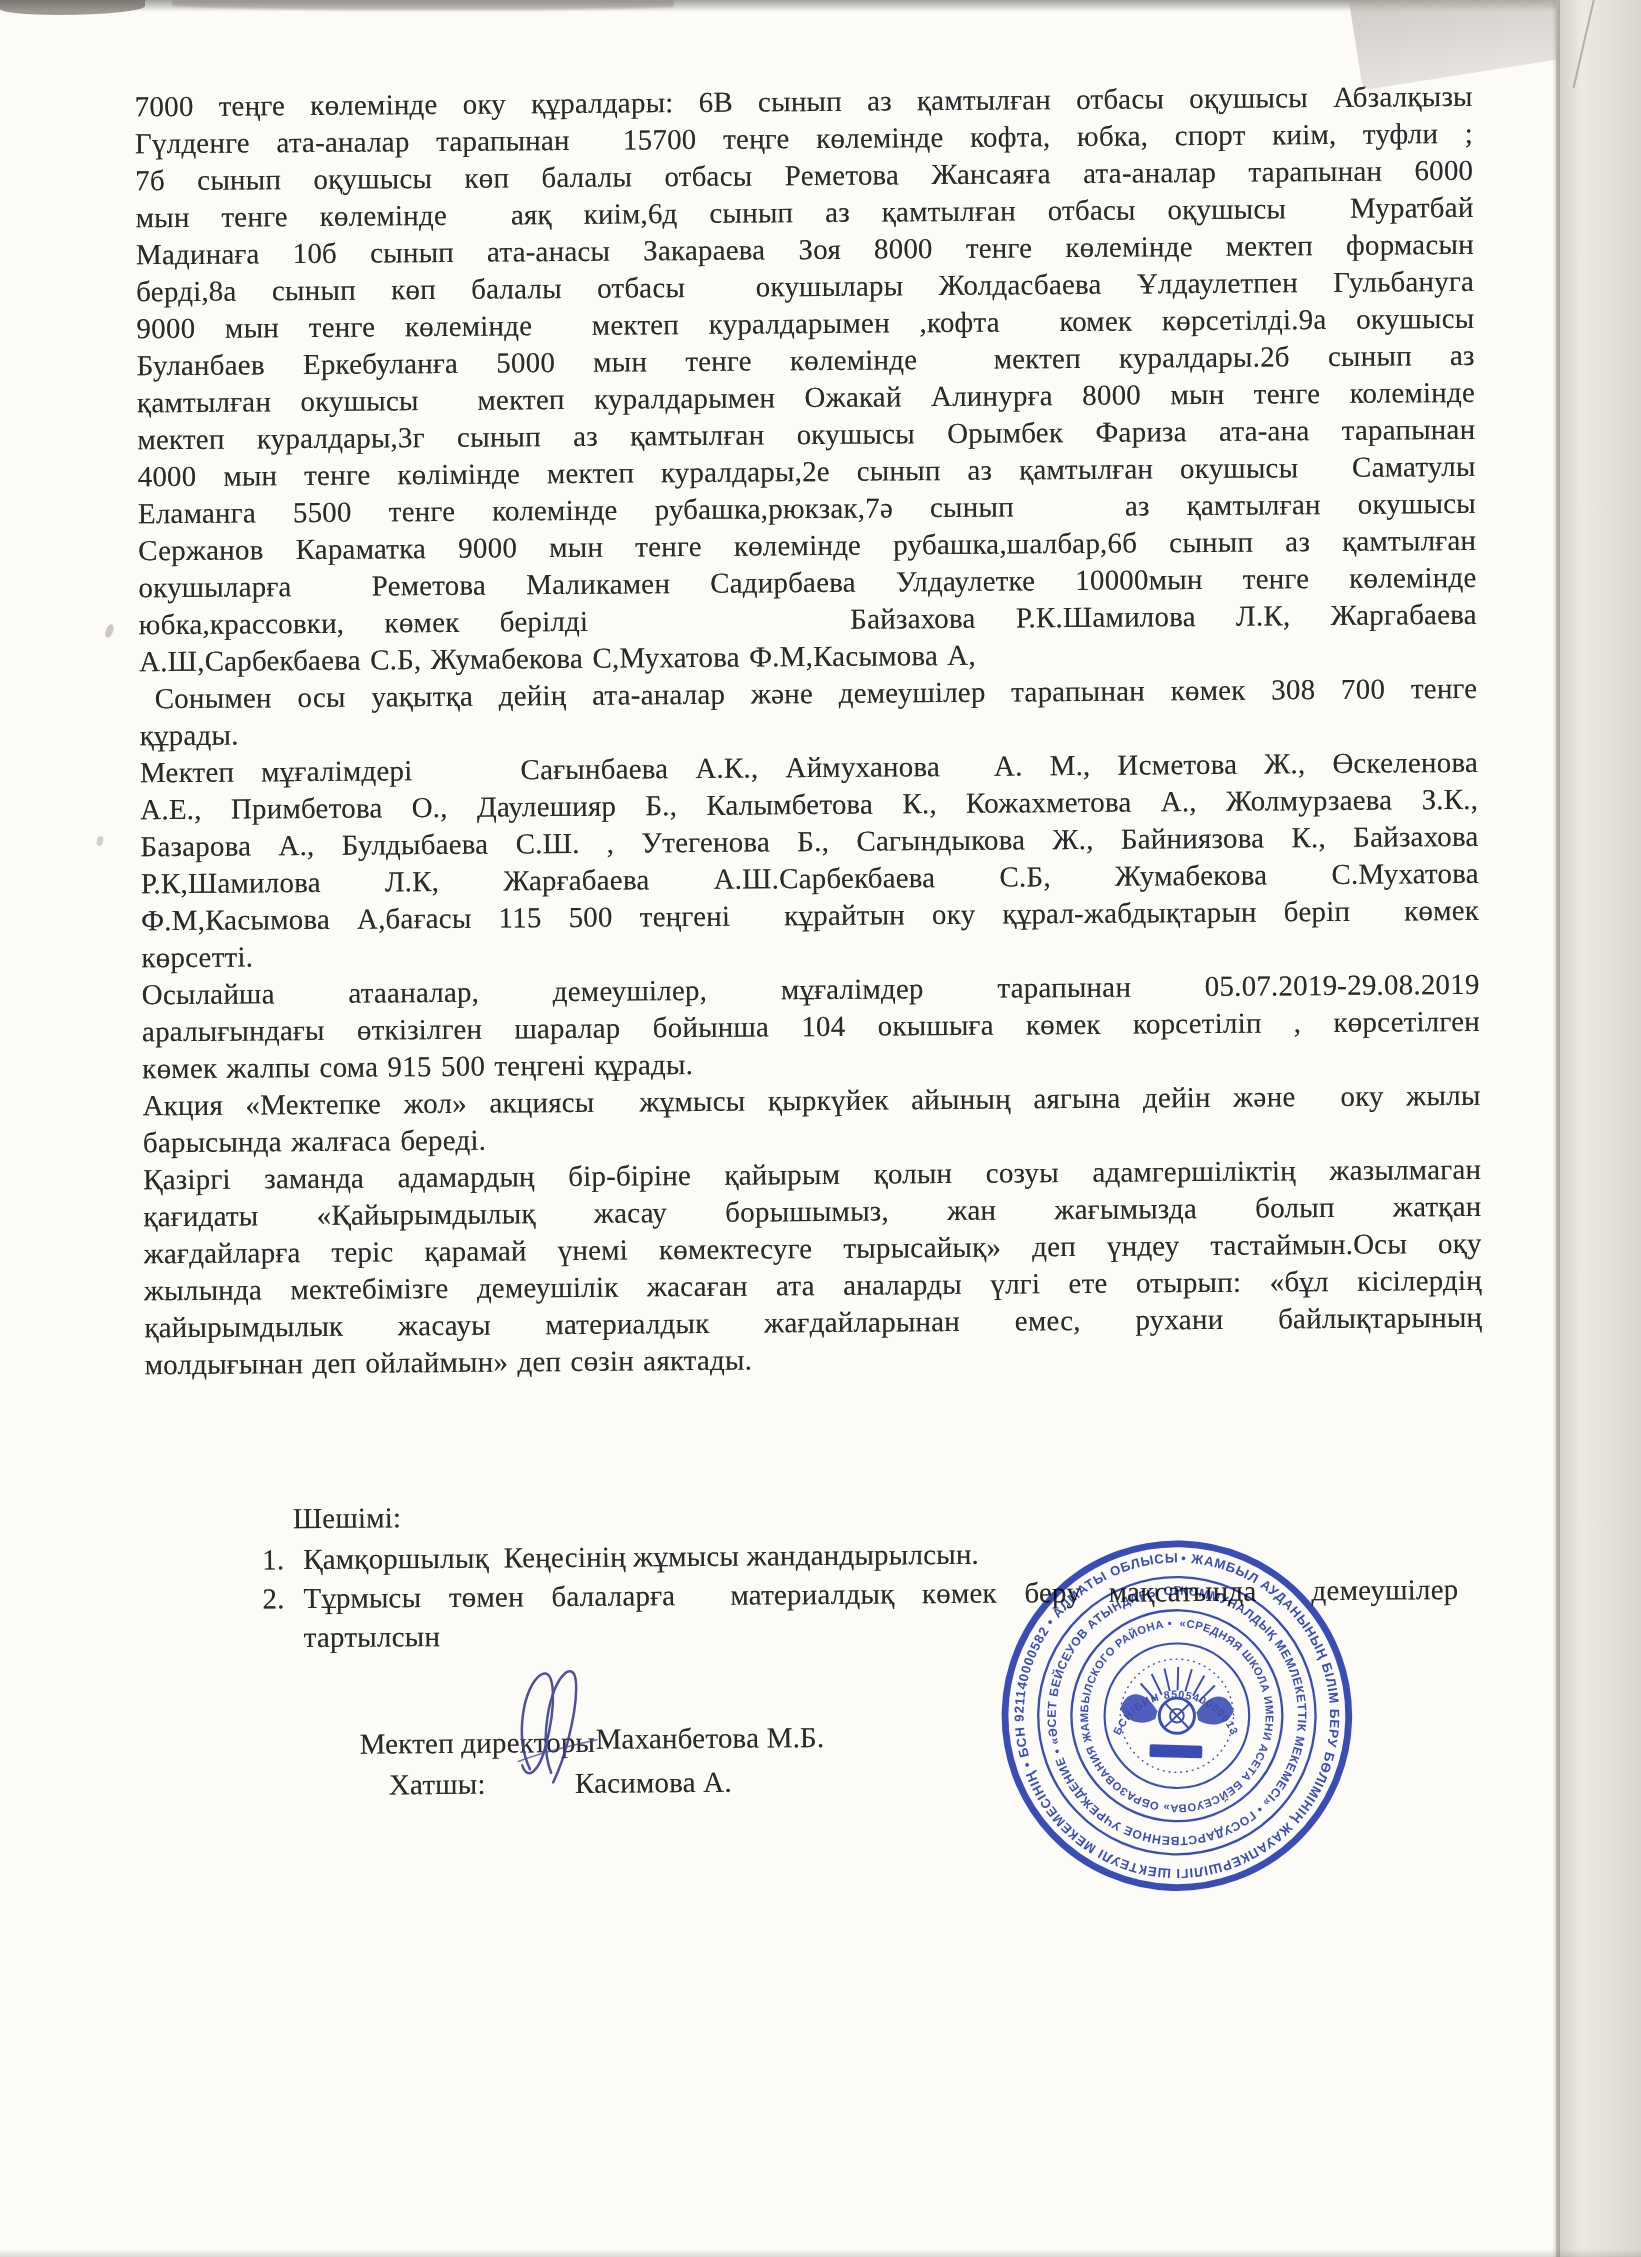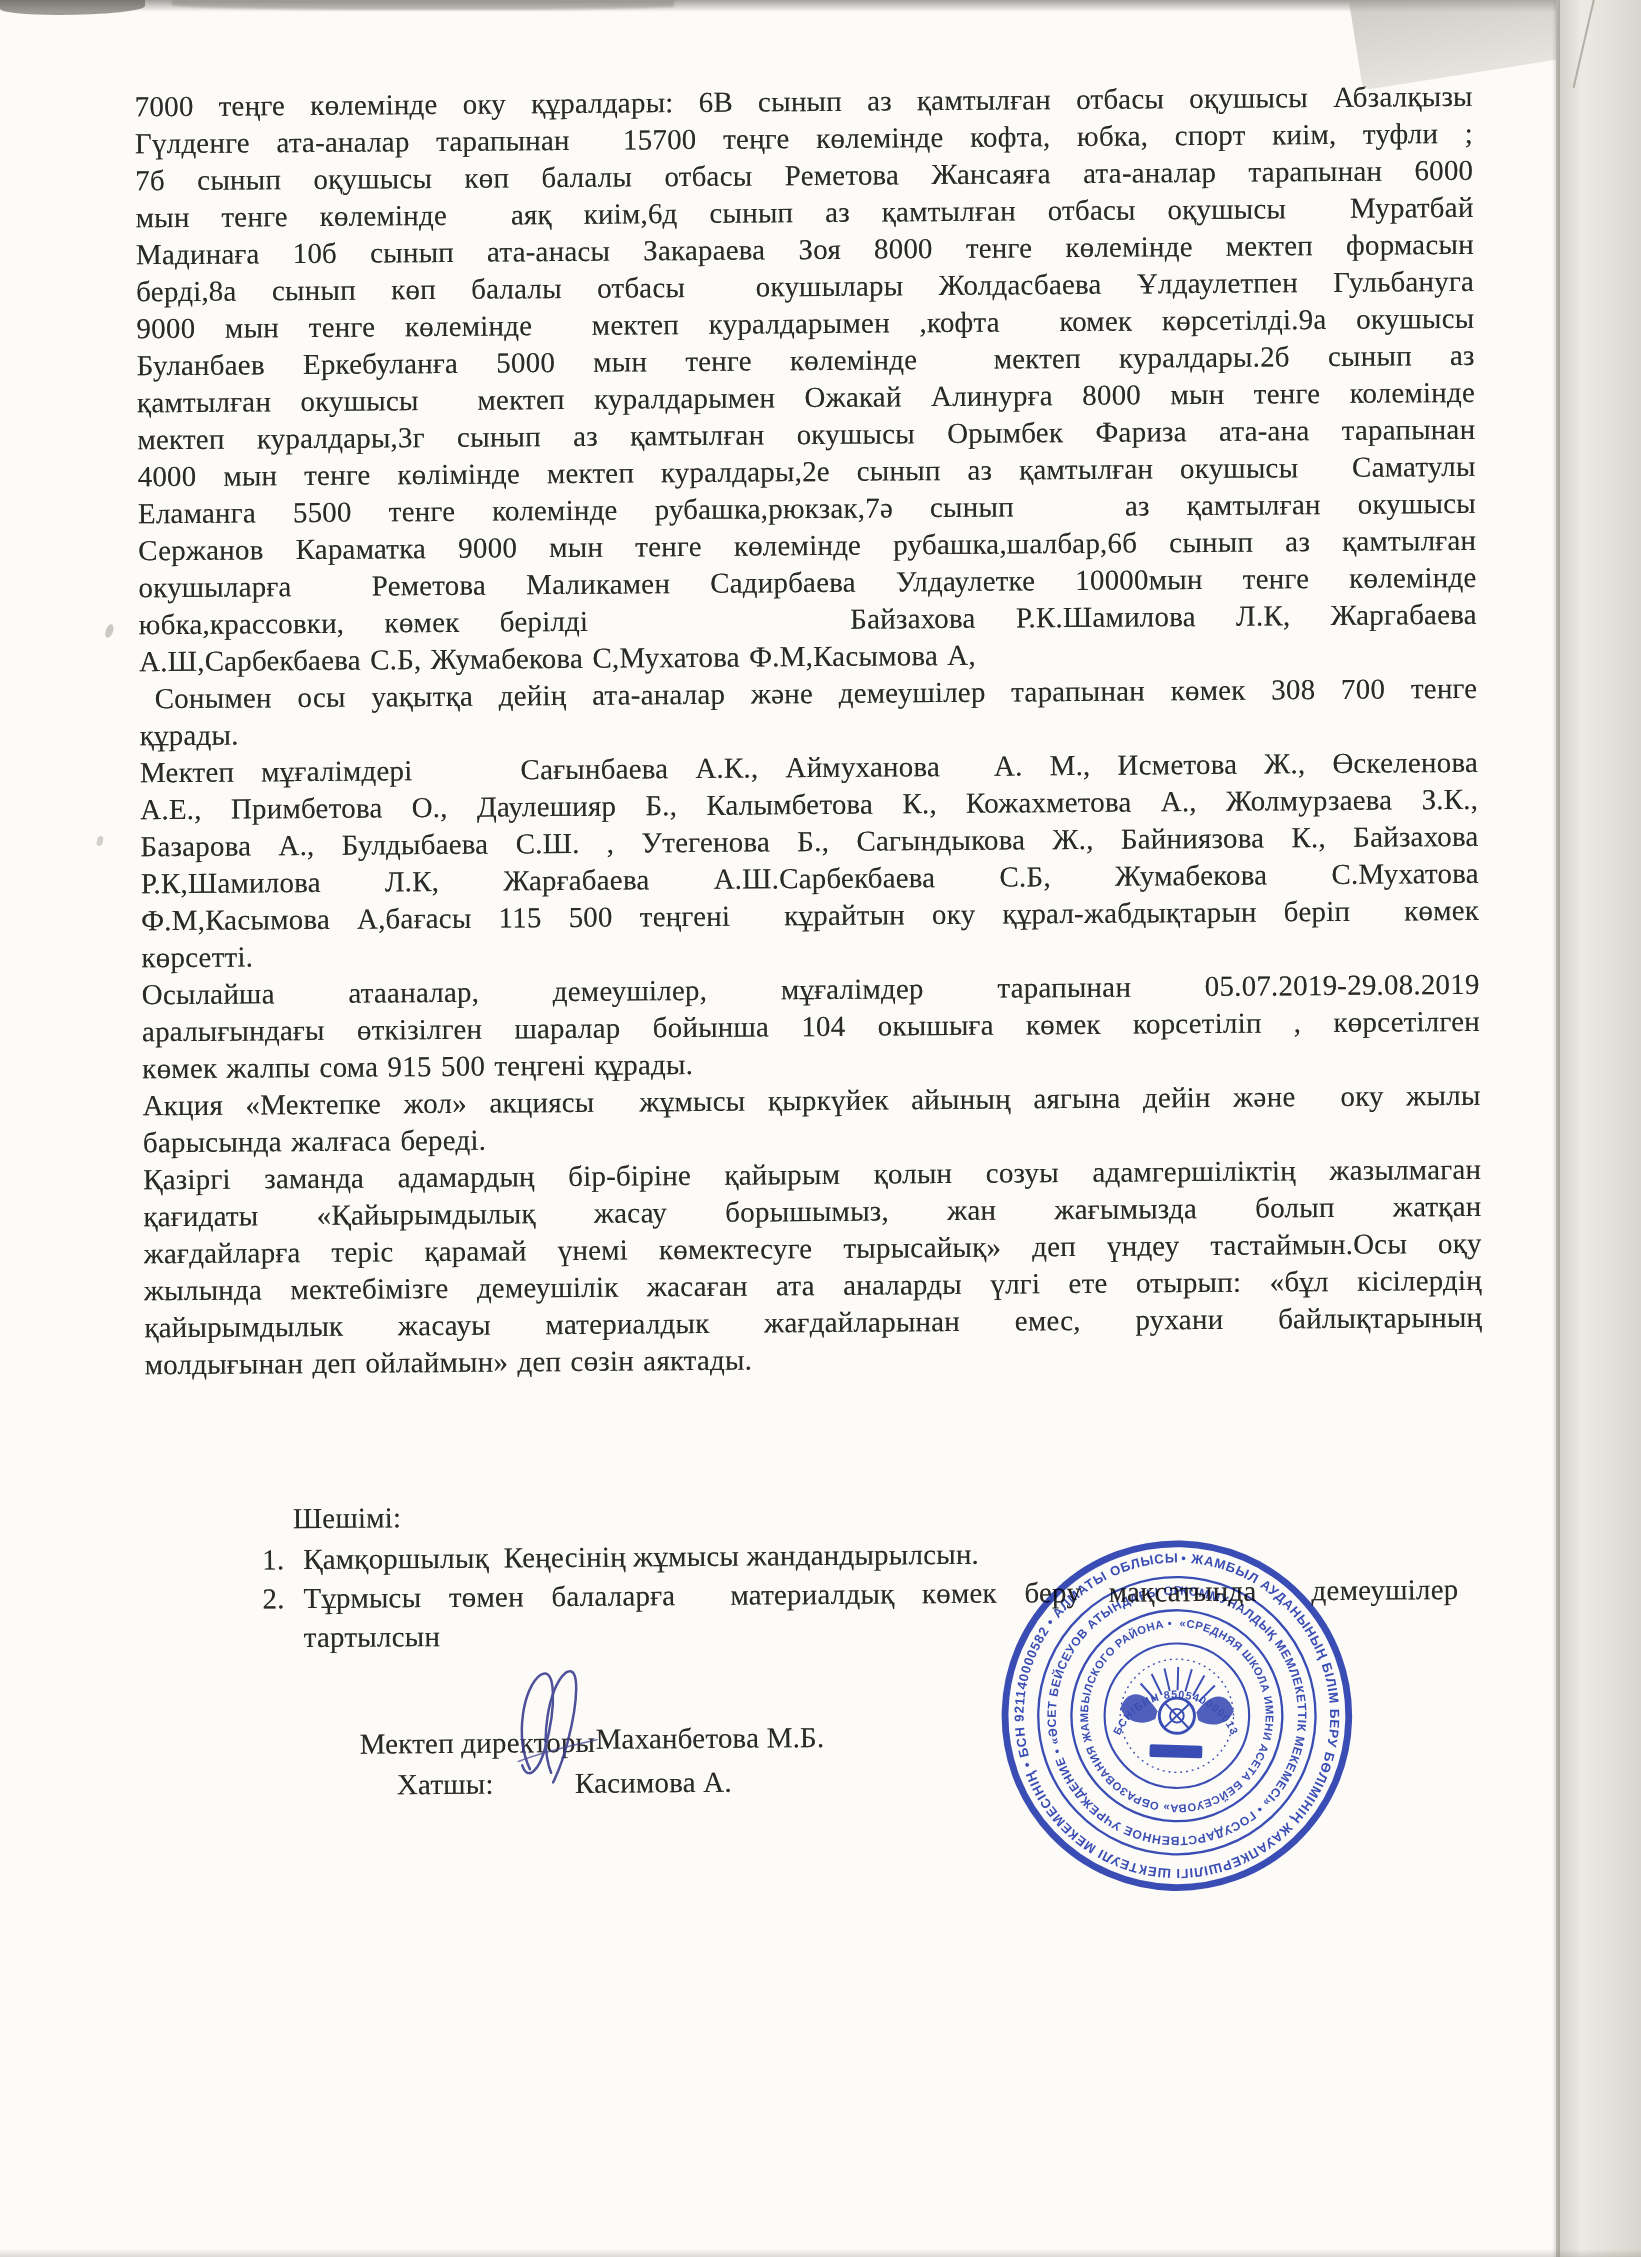--- a/index.html
+++ b/index.html
@@ -36,21 +36,21 @@
   .dec-lines{width:1155px;}
   .dec-lines .line{height:39px;}
 
   
   .sig-label,.sig-name{
     position:absolute;font-size:29px;letter-spacing:0.2px;color:#2a2a2a;
     text-shadow:0 0 0.6px rgba(20,20,20,.45);white-space:nowrap;
   }
   .sig-label.director{left:355px;top:1724px;}
   .sig-name.director{left:591px;top:1721px;}
-  .sig-label.secretary{left:392px;top:1765px;font-family:Liberation Serif, serif;}
+  .sig-label.secretary{left:384px;top:1765px;font-family:Liberation Serif, serif;}
   .sig-name.secretary{left:570px;top:1765px;}
   .signature-svg{position:absolute;left:504px;top:1659px;width:100px;height:131px;}
 
   
   .stamp-svg{
     position:absolute;left:987px;top:1533px;width:371px;height:371px;
     mix-blend-mode:multiply;opacity:.93;transform:rotate(2deg);
   }
   .stamp-svg text{font-family:"Liberation Sans",sans-serif;font-weight:bold;fill:#2b3fae;}
 

